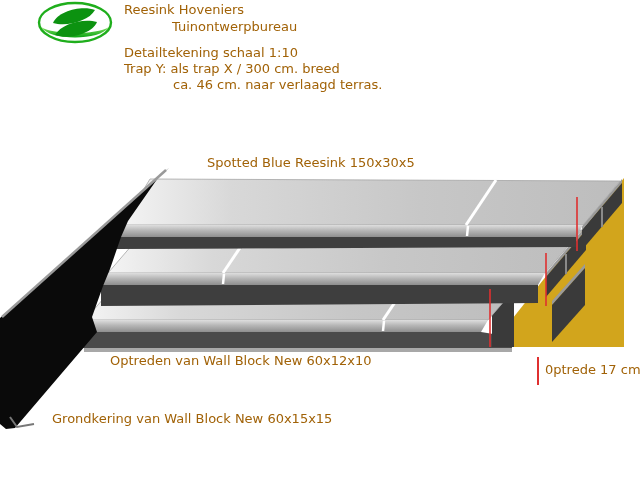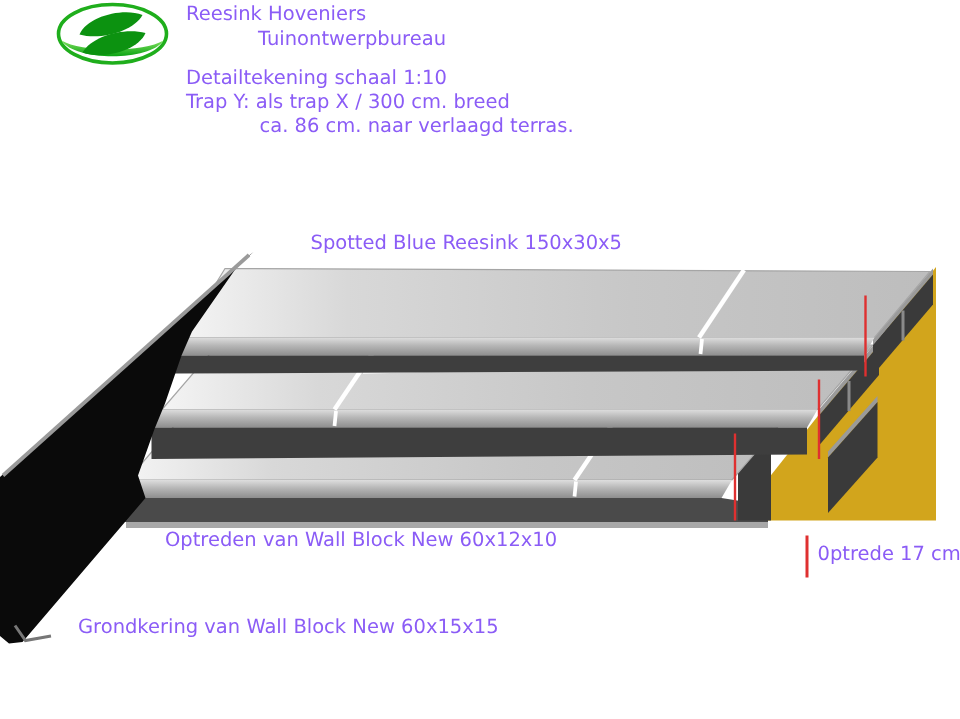--- a/index.html
+++ b/index.html
@@ -1,19 +1,19 @@
 <!DOCTYPE html>
 <html><head>
 <meta charset="utf-8">
 <style>
   html,body{margin:0;padding:0;}
   body{width:640px;height:479px;overflow:hidden;background:#ffffff;
        font-family:"DejaVu Sans","Liberation Sans",sans-serif;}
   #stage{position:relative;width:640px;height:479px;background:#fff;}
-  .txt{position:absolute;color:#8b5cf6;font-size:13px;line-height:16px;white-space:nowrap;}
+  .txt{position:absolute;color:#a16207;font-size:13px;line-height:16px;white-space:nowrap;}
   .hdr{font-size:13px;}
   #drawing-svg{position:absolute;left:0;top:0;width:640px;height:479px;}
   #logo-svg{position:absolute;left:37px;top:1px;width:77px;height:44px;}
 </style>
 </head>
 <body>
 
 <div id="stage">
 
   <svg id="drawing-svg" viewBox="0 0 640 479" xmlns="http://www.w3.org/2000/svg">
@@ -106,19 +106,19 @@
       <path d="M4,26 C13,40 63,40 72,26 C59,34 17,34 4,26 Z" fill="url(#bowlGrad)"></path>
       <path d="M16,22 C21,10 45,4 58,9 C52,20 30,26 16,22 Z" fill="#0c9210"></path>
       <path d="M60,21 C55,33 31,39 18,34 C24,23 46,17 60,21 Z" fill="#0c9210"></path>
     </g>
   </svg>
 
   <div class="txt hdr" style="left:124px;top:2px;">Reesink Hoveniers</div>
   <div class="txt hdr" style="left:124px;top:19px;margin-left:48px;">Tuinontwerpbureau</div>
   <div class="txt hdr" style="left:124px;top:45px;">Detailtekening schaal 1:10</div>
   <div class="txt hdr" style="left:124px;top:61px;">Trap Y: als trap X / 300 cm. breed</div>
-  <div class="txt hdr" style="left:173px;top:77px;">ca. 86 cm. naar verlaagd terras.</div>
+  <div class="txt hdr" style="left:173px;top:77px;">ca. 46 cm. naar verlaagd terras.</div>
 
   <div class="txt" style="left:207px;top:155px;">Spotted Blue Reesink 150x30x5</div>
   <div class="txt" style="left:110px;top:353px;">Optreden van Wall Block New 60x12x10</div>
   <div class="txt" style="left:545px;top:362px;">0ptrede 17 cm.</div>
   <div class="txt" style="left:52px;top:411px;">Grondkering van Wall Block New 60x15x15</div>
 </div>
 
 </body></html>

